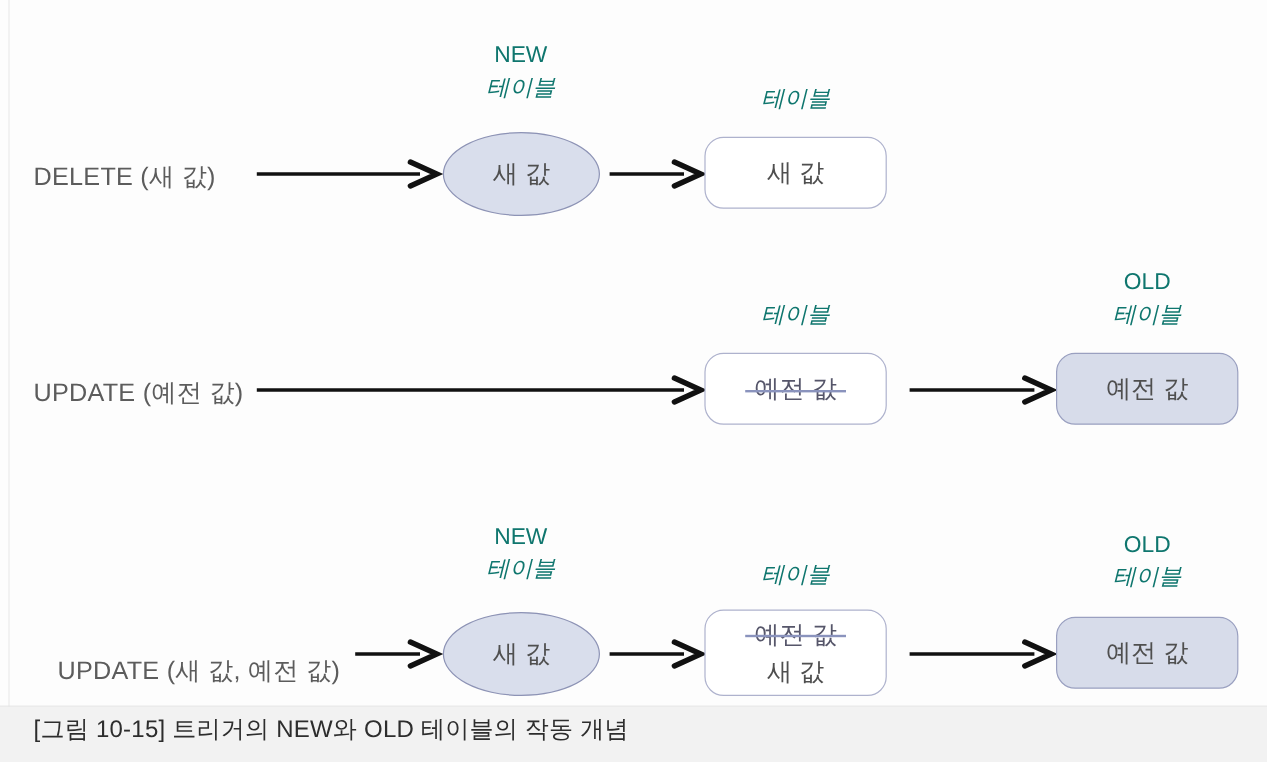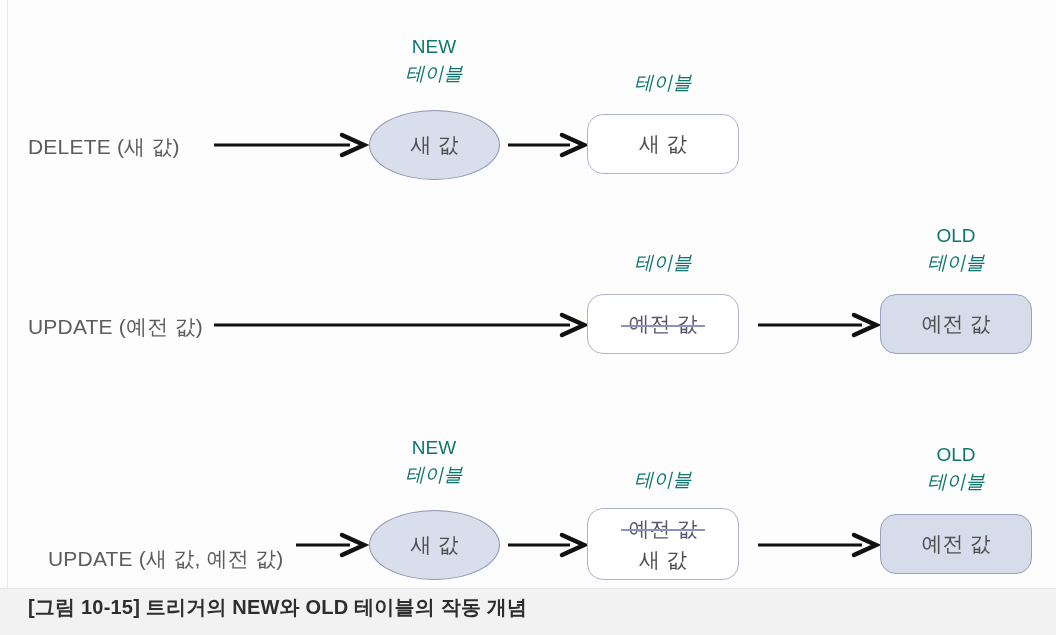--- a/index.html
+++ b/index.html
@@ -114,21 +114,21 @@
   }
   .arrow svg { display: block; overflow: visible; }
 
   
   .figure-caption {
     position: absolute;
     left: 28px;
     top: 594px;
     font-size: 20px;
     color: #2d2d2d;
-    font-weight: 700;
+    font-weight: 400;
     letter-spacing: 0.2px;
     white-space: nowrap;
   }
 </style>
 </head>
 <body>
 
 <div id="page">
 
   <div class="page-left-rule"></div>

